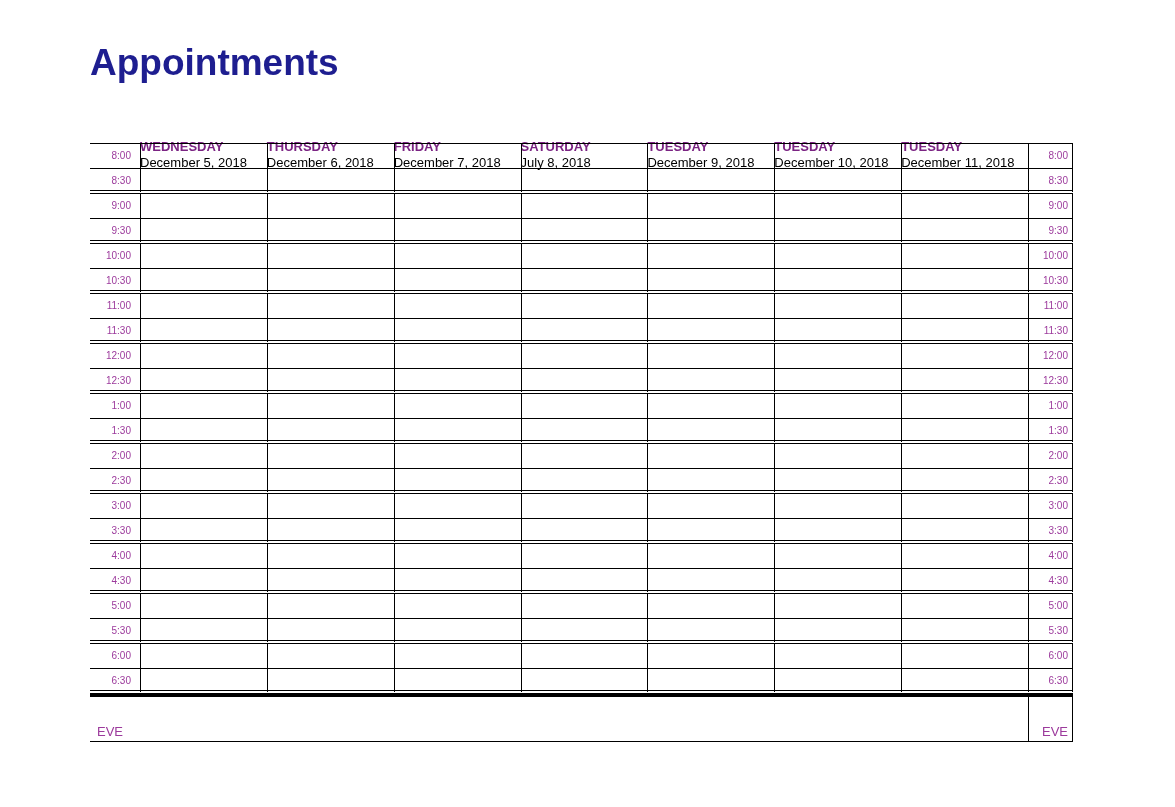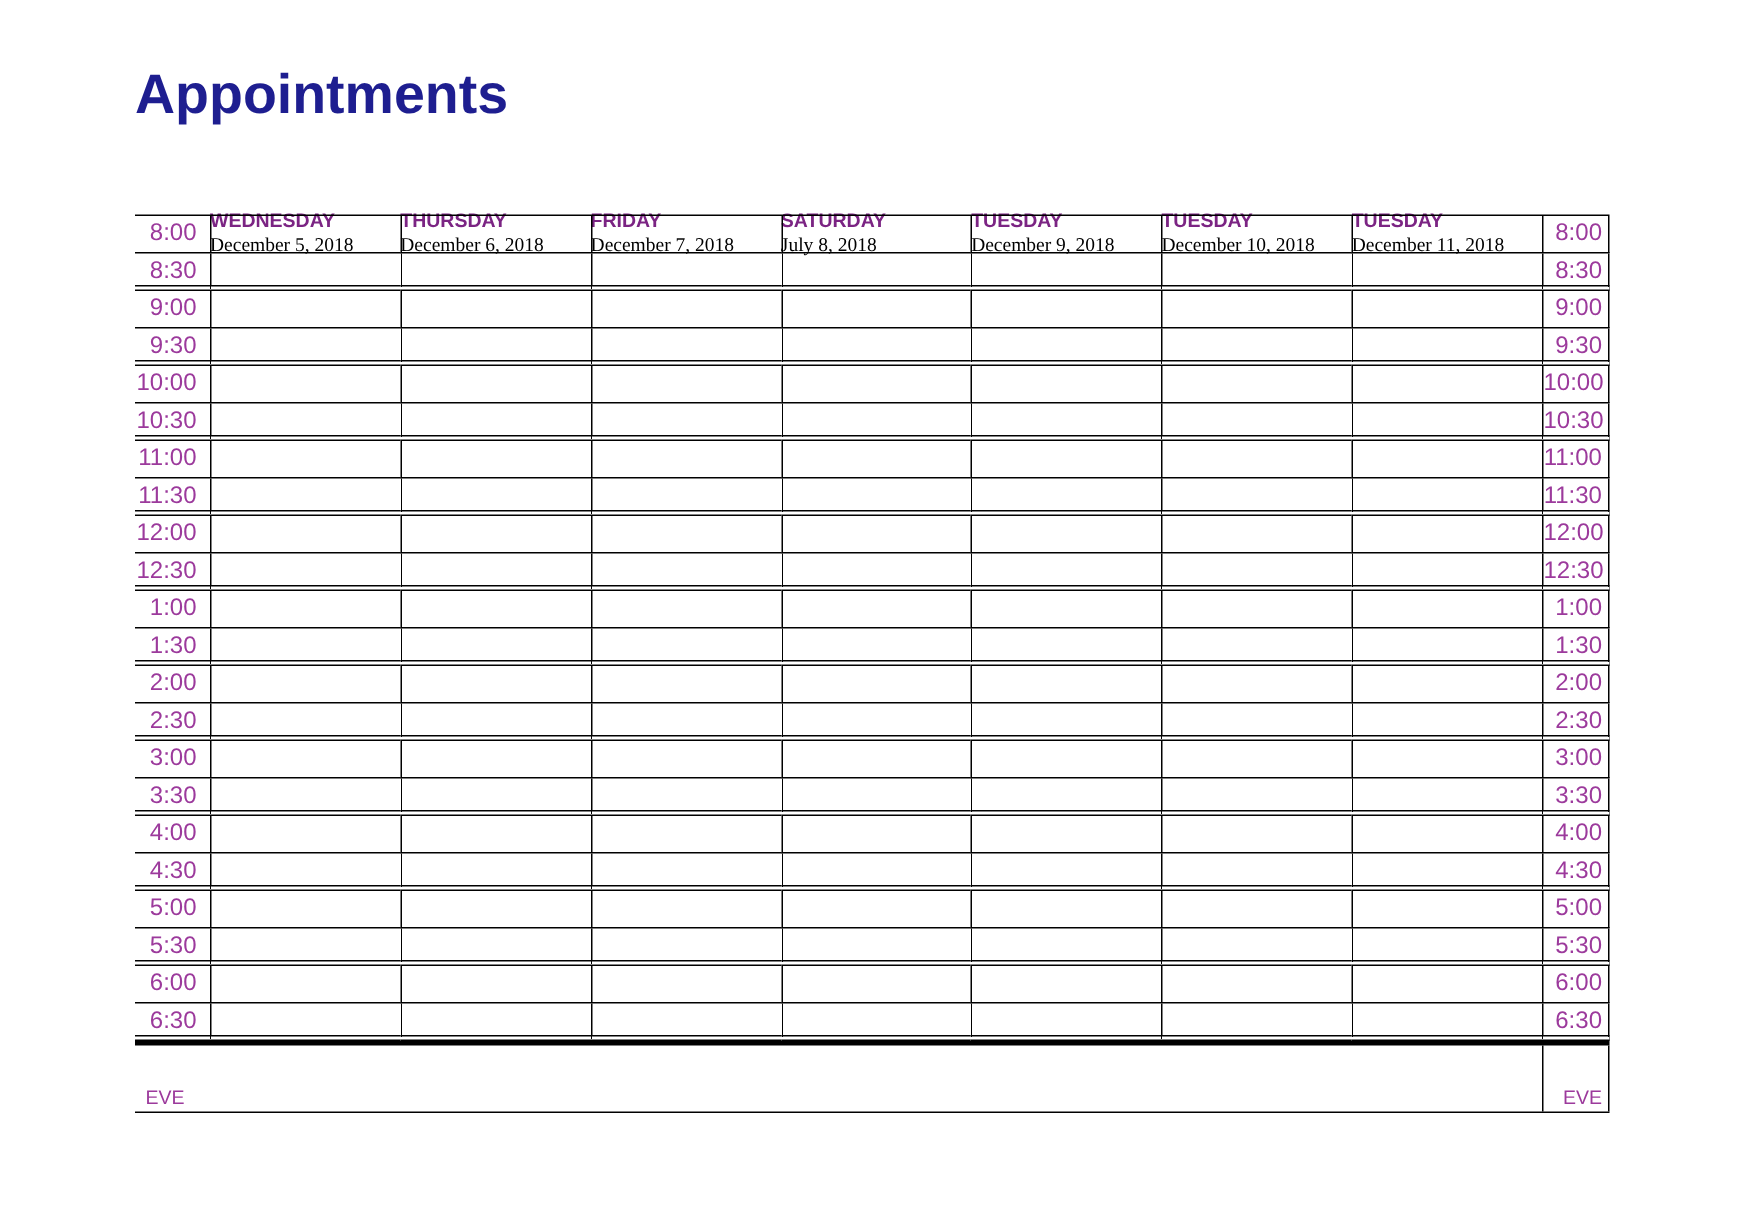--- a/index.html
+++ b/index.html
@@ -35,39 +35,39 @@
     display:grid;
     grid-template-columns:50px repeat(7,1fr) 45px;
   }
   .day-header{ text-align:left;margin-top:31px; }
   .day-name{
     font-size:13px;font-weight:bold;color:var(--c-day);
     line-height:17px;white-space:nowrap;
   }
   .day-date{
     font-size:13px;color:var(--c-date);
-    line-height:16px;white-space:nowrap;font-family:Liberation Serif, serif;
+    line-height:16px;white-space:nowrap;
   }
   
   .grid{
     position:absolute;
     left:90px;top:143px;width:983px;
     display:grid;
     grid-template-columns:50px repeat(7,1fr) 45px;
     grid-auto-rows:25px;
     border-top:1px solid var(--c-line);
   }
   .cell{
     box-sizing:border-box;
     border-bottom:1px solid var(--c-line);
   }
   .cell.half{ border-bottom:4px double var(--c-line); }
   .cell.slot{ border-left:1px solid var(--c-line); }
   .cell.time{
-    font-size:16px;color:var(--c-time);
+    font-size:10px;color:var(--c-time);
     line-height:24px;white-space:nowrap;
   }
   .cell.time-left{ text-align:right; padding-right:9px; }
   .cell.time-right{
     text-align:right; padding-right:4px;
     border-left:1px solid var(--c-line);
     border-right:1px solid var(--c-line);
   }
   
   .eve-row{

